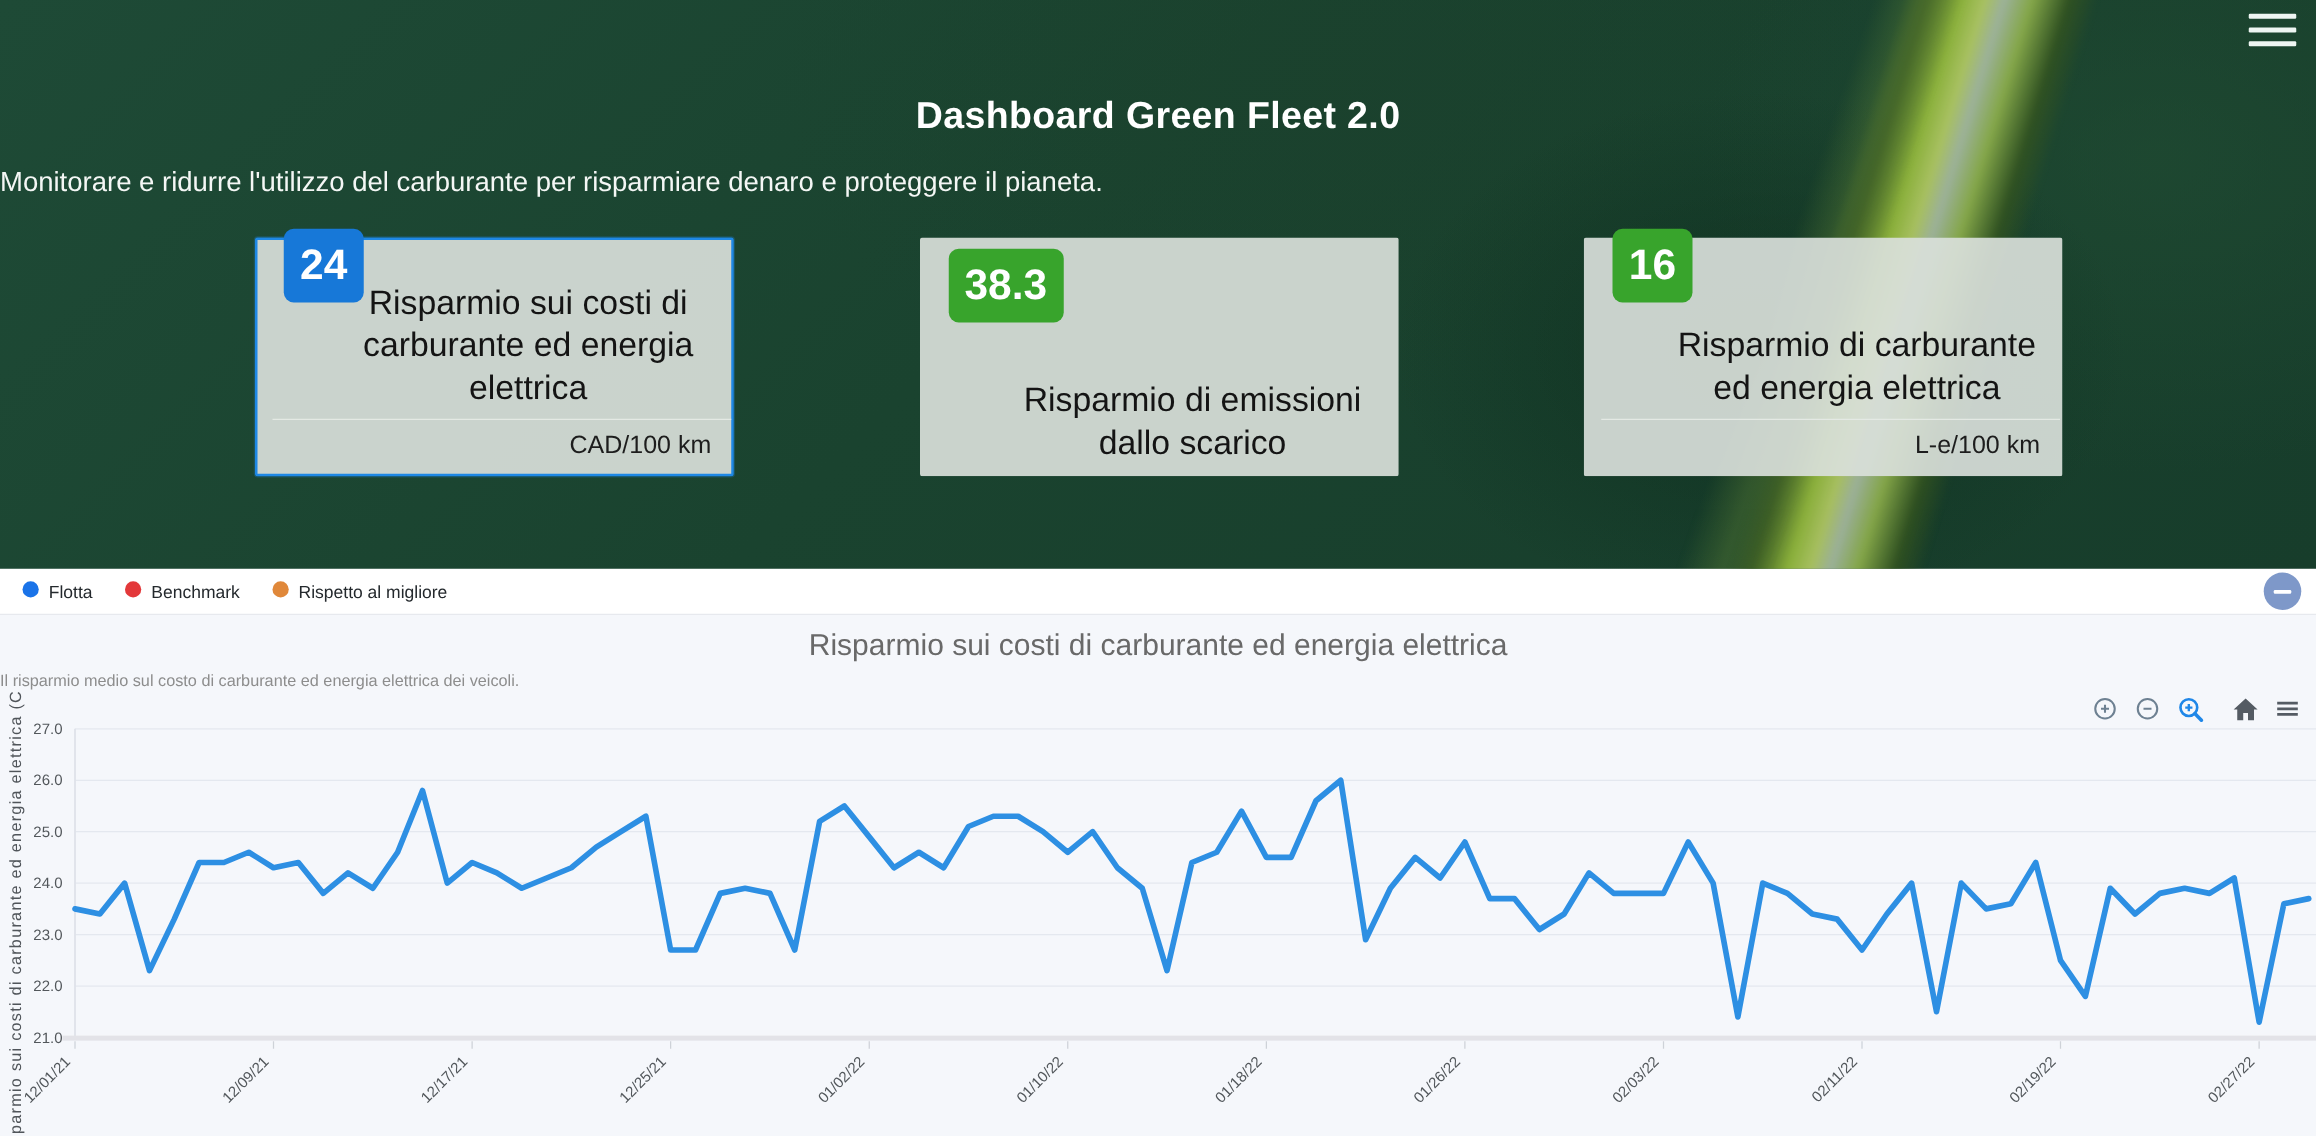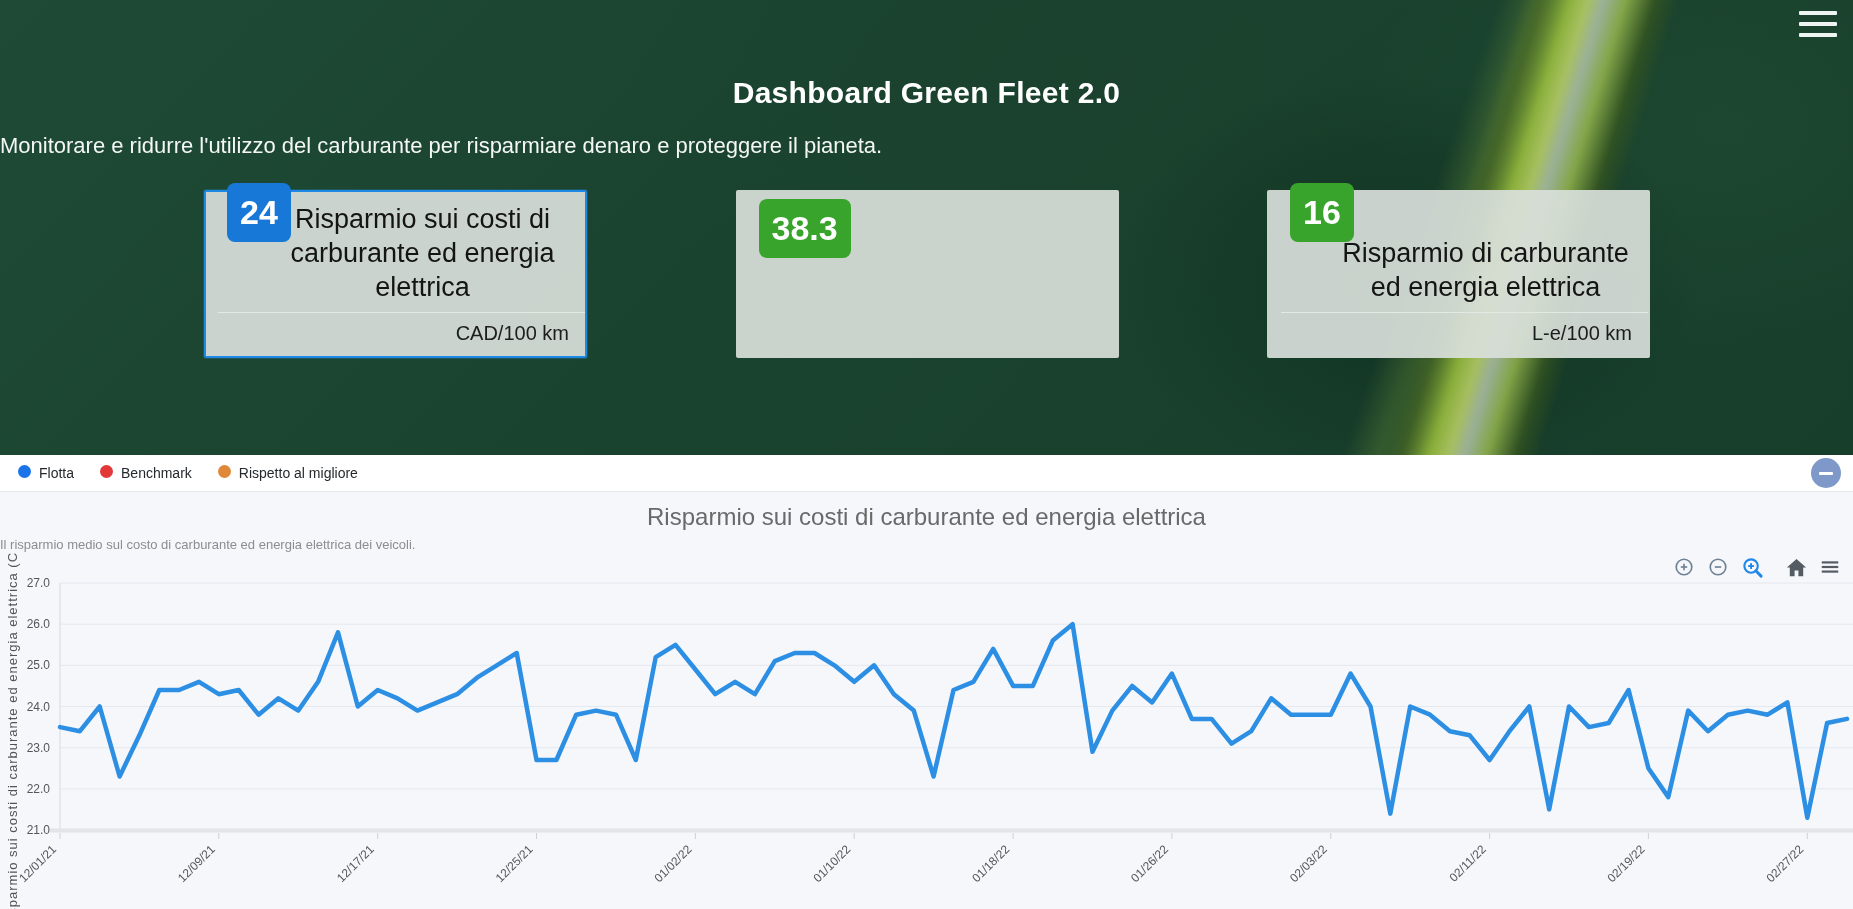--- a/index.html
+++ b/index.html
@@ -26,21 +26,21 @@
     display:flex; flex-direction:column; justify-content:space-between; padding:3px 0;
     cursor:pointer; }
   .menu-btn span { display:block; width:38px; height:4px; background:#eef5f2; border-radius:1px; }
 
   .header-title { padding-top:76px; text-align:center; color:#fff; font-size:30px;
     font-weight:bold; letter-spacing:.3px; }
   .header-subtitle { margin-top:23px; text-align:left; color:#f4f7f5; font-size:22px; }
 
   .cards { position:absolute; left:204px; top:190px; width:1446px;
     display:flex; justify-content:space-between; }
-  .card { position:relative; width:383px; height:168px; background:rgba(217,224,218,.92);
+  .card { position:relative; width:383px; height:191px; background:rgba(217,224,218,.92);
     border:2px solid transparent; border-radius:2px; display:flex; flex-direction:column;
     cursor:pointer;padding-left:12px; }
   .card.selected { border-color:#1e88e5; box-shadow:0 0 0 1px rgba(30,136,229,.25); }
   .badge { position:absolute; top:-9px; left:21px; color:#fff; font-size:34px;
     font-weight:bold; padding:8px 13px; border-radius:8px; line-height:1.25; }
   .card-title { flex:1; display:flex; flex-direction:column; justify-content:flex-end;
     text-align:center; padding:0 16px 8px 58px; font-size:27px; line-height:1.26;
     color:#141414; }
   .card-footer { height:44px; border-top:1px solid #e4e9e4; text-align:right;
     padding:9px 16px 0 0; font-size:20px; color:#1d1d1d; }
@@ -85,20 +85,21 @@
   <div class="header-subtitle">Monitorare e ridurre l'utilizzo del carburante per risparmiare denaro e proteggere il pianeta.</div>
 
   <div class="cards">
     <div class="card selected">
       <div class="badge" style="background: rgb(23, 120, 216);">24</div>
       <div class="card-title">Risparmio sui costi di carburante ed energia elettrica</div>
       <div class="card-footer">CAD/100 km</div>
     </div>
     <div class="card">
       <div class="badge" style="background: rgb(56, 164, 44); margin-top: 16px;">38.3</div>
+      <div class="card-title">Risparmio di emissioni dallo scarico</div>
     </div>
     <div class="card">
       <div class="badge" style="background: rgb(56, 164, 44);">16</div>
       <div class="card-title">Risparmio di carburante ed energia elettrica</div>
       <div class="card-footer">L-e/100 km</div>
     </div>
   </div>
 </div>
 
 <div class="legend-bar">

